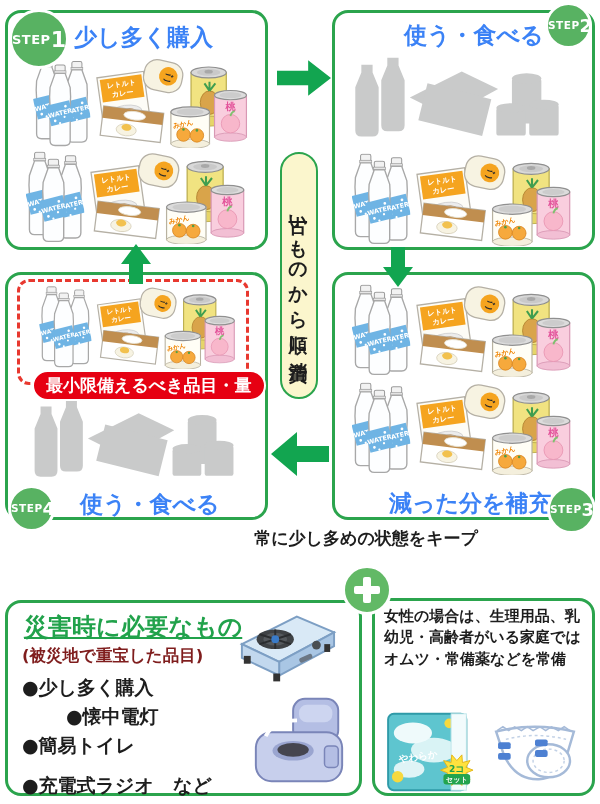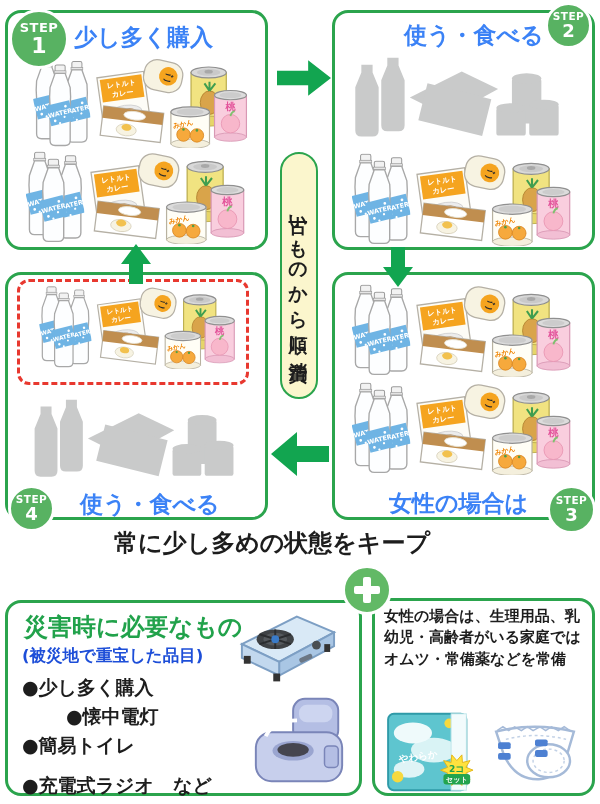--- a/index.html
+++ b/index.html
@@ -9,53 +9,53 @@
   }
   html,body{margin:0;padding:0;}
   body{font-family:"DejaVu Sans",sans-serif;background:#fff;}
   #stage{position:relative;width:600px;height:804px;background:#fff;overflow:hidden;}
   .panel{position:absolute;background:#fff;border:3px solid var(--green);border-radius:16px;box-sizing:border-box;}
   #panel1{left:5px;top:10px;width:263px;height:240px;}
   #panel2{left:332px;top:10px;width:263px;height:240px;}
   #panel3{left:332px;top:272px;width:263px;height:248px;}
   #panel4{left:5px;top:272px;width:263px;height:248px;}
   .badge{position:absolute;border-radius:50%;background:var(--badge);border:3px solid #fff;
-         color:#fff;font-weight:bold;display:flex;flex-direction:column;align-items:center;
-         justify-content:center;line-height:1;z-index:6;box-sizing:border-box;}
+         color:#fff;font-weight:bold;display:flex;flex-direction:row;align-items:center;
+         justify-content:space-between;line-height:1;z-index:6;box-sizing:border-box;}
   .badge .s{font-size:13px;letter-spacing:.5px;}
   .badge .n{font-size:22px;margin-top:1px;}
   .badge.small .s{font-size:10.5px;}
   .badge.small .n{font-size:18px;}
   #badge1{left:9px;top:9px;width:60px;height:60px;}
   #badge2{left:545px;top:2px;width:47px;height:47px;}
   #badge3{left:547px;top:485px;width:49px;height:49px;}
   #badge4{left:8px;top:485px;width:47px;height:47px;}
   .ptitle{position:absolute;font-size:23px;font-weight:bold;color:#3b82f6;white-space:nowrap;z-index:5;}
   .illus{position:absolute;}
   .vpill{position:absolute;left:280px;top:152px;width:38px;height:247px;background:var(--cream);
          border:2.5px solid var(--green);border-radius:20px;box-sizing:border-box;
          writing-mode:vertical-rl;text-orientation:upright;display:flex;align-items:center;justify-content:center;
          font-size:19px;font-weight:bold;color:#1d1d1d;letter-spacing:2px;z-index:4;}
   .arrow{position:absolute;z-index:5;}
   #dashedbox{position:absolute;left:17px;top:279px;width:232px;height:106px;border:3px dashed var(--reddash);
              border-radius:12px;box-sizing:border-box;z-index:3;}
   #redlabel{position:absolute;left:32px;top:370px;background:var(--red);color:#fff;border:2px solid #fff;
             border-radius:16px;padding:2px 12px;font-size:17px;font-weight:bold;white-space:nowrap;z-index:5;}
-  #caption{position:absolute;left:72px;top:527px;width:400px;text-align:center;font-size:24px;
+  #caption{position:absolute;left:78px;top:527px;width:400px;text-align:right;font-size:17px;
            font-weight:600;color:#1d1d1d;}
   #plus{position:absolute;left:342px;top:565px;width:50px;height:50px;border-radius:50%;background:var(--plus);
         border:3px solid #fff;box-sizing:border-box;z-index:7;}
   #plus::before,#plus::after{content:"";position:absolute;background:#fff;border-radius:2px;}
   #plus::before{left:9px;top:18px;width:26px;height:8px;}
   #plus::after{left:18px;top:9px;width:8px;height:26px;}
   .infobox{position:absolute;background:#fff;border:3px solid var(--green);border-radius:16px;box-sizing:border-box;}
   #leftbox{left:5px;top:600px;width:357px;height:196px;}
   #rightbox{left:372px;top:598px;width:223px;height:198px;}
-  #leftbox-title{position:absolute;left:16px;top:8px;font-size:24px;font-weight:bold;color:var(--tgreen);white-space:nowrap;}
-  #leftbox-sub{position:absolute;left:14px;top:42px;font-size:16.5px;font-weight:600;color:#1d4ed8;white-space:nowrap;}
+  #leftbox-title{position:absolute;left:16px;top:8px;font-size:24px;font-weight:bold;color:var(--tgreen);white-space:nowrap;text-decoration:underline;}
+  #leftbox-sub{position:absolute;left:14px;top:42px;font-size:16.5px;font-weight:600;color:#7f1d1d;white-space:nowrap;}
   .bullet-row{position:absolute;left:14px;font-size:19px;font-weight:600;color:#1d1d1d;white-space:nowrap;}
   #rightbox-text{position:absolute;left:384px;top:606px;width:202px;font-size:15px;line-height:1.42;
                  font-weight:600;color:#1d1d1d;}
   svg text{font-family:"DejaVu Sans",sans-serif;}
 </style>
 </head>
 <body>
 
 <div id="stage">
 
@@ -235,21 +235,21 @@
     <div class="s">STEP</div>
       <div class="n">3</div>
   </div>
   <div class="badge small" id="badge4">
     <div class="s">STEP</div>
       <div class="n">4</div>
   </div>
 
   <div class="ptitle" style="left:74px;top:22px;">少し多く購入</div>
   <div class="ptitle" style="left:404px;top:20px;">使う・食べる</div>
-  <div class="ptitle" style="left:389px;top:488px;">女性の場合は</div>
+  <div class="ptitle" style="left:389px;top:488px;">減った分を補充</div>
   <div class="ptitle" style="left:80px;top:489px;">使う・食べる</div>
 
   <svg class="illus" style="left:20px;top:54px;" width="238" height="94">
       <use href="#foodset"></use>
     </svg>
   <svg class="illus" style="left:14px;top:148px;" width="240" height="96">
       <use href="#foodset"></use>
     </svg>
 
   <svg class="illus" style="left:344px;top:56px;" width="232" height="90">
@@ -263,20 +263,21 @@
       <use href="#foodset"></use>
     </svg>
   <svg class="illus" style="left:340px;top:379px;" width="240" height="96">
       <use href="#foodset"></use>
     </svg>
 
   <div id="dashedbox"></div>
   <svg class="illus" style="left:27px;top:283px;" width="218" height="86">
       <use href="#foodset"></use>
     </svg>
+  <div id="redlabel">最小限備えるべき品目・量</div>
   <svg class="illus" style="left:20px;top:398px;" width="234" height="88">
       <use href="#foodset-gray"></use>
     </svg>
 
   <div class="vpill">古いものから順に消費</div>
   <svg class="arrow" style="left:277px;top:60px;" width="54" height="36">
       <use href="#arr-right"></use>
     </svg>
   <svg class="arrow" style="left:383px;top:247px;" width="30" height="40">
       <use href="#arr-down"></use>

